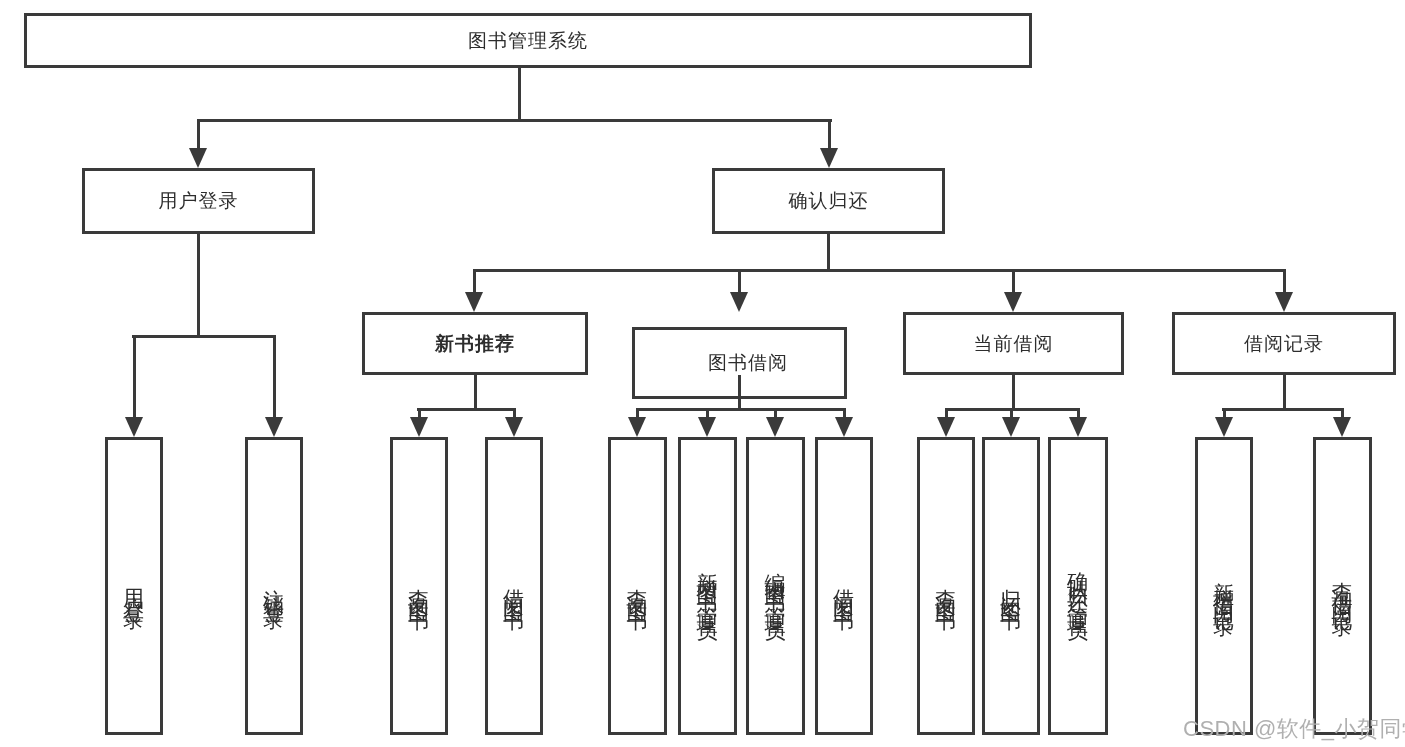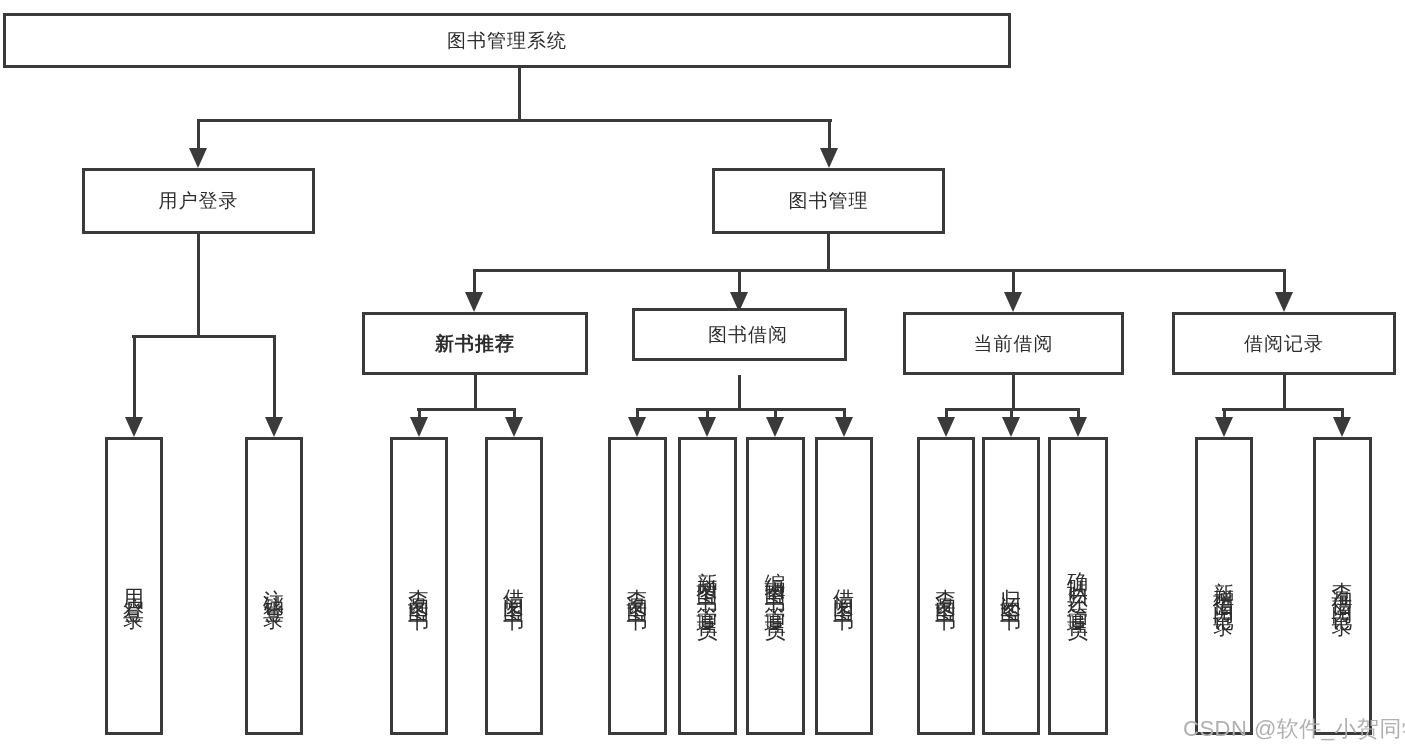--- a/index.html
+++ b/index.html
@@ -74,36 +74,36 @@
     letter-spacing: 0.5px;
     z-index: 9;
     white-space: nowrap;
   }
 </style>
 </head>
 <body>
 
 <div id="canvas">
 
-  <div class="hbox" style="left:3px; top:13px; width:1008px; height:55px;">
+  <div class="hbox" style="left:24px; top:13px; width:1008px; height:55px;">
     <span>图书管理系统</span>
   </div>
 
   <div class="vline" style="left:518px; top:68px; height:54px;"></div>
   <div class="hline" style="left:197px; top:119px; width:635px;"></div>
   <div class="vline" style="left:197px; top:119px; height:31px;"></div>
   <div class="arrow" style="left:189px; top:148px;"></div>
   <div class="vline" style="left:828px; top:119px; height:31px;"></div>
   <div class="arrow" style="left:820px; top:148px;"></div>
 
   <div class="hbox" style="left:82px; top:168px; width:233px; height:66px;">
     <span>用户登录</span>
   </div>
   <div class="hbox" style="left:712px; top:168px; width:233px; height:66px;">
-    <span>图书管理</span>
+    <span>确认归还</span>
   </div>
 
   <div class="vline" style="left:197px; top:234px; height:104px;"></div>
   <div class="hline" style="left:132px; top:335px; width:144px;"></div>
   <div class="vline" style="left:133px; top:335px; height:84px;"></div>
   <div class="arrow" style="left:125px; top:417px;"></div>
   <div class="vline" style="left:273px; top:335px; height:84px;"></div>
   <div class="arrow" style="left:265px; top:417px;"></div>
 
   <div class="vline" style="left:827px; top:234px; height:38px;"></div>
@@ -113,21 +113,21 @@
   <div class="vline" style="left:738px; top:269px; height:25px;"></div>
   <div class="arrow" style="left:730px; top:292px;"></div>
   <div class="vline" style="left:1012px; top:269px; height:25px;"></div>
   <div class="arrow" style="left:1004px; top:292px;"></div>
   <div class="vline" style="left:1283px; top:269px; height:25px;"></div>
   <div class="arrow" style="left:1275px; top:292px;"></div>
 
   <div class="hbox" style="left:362px; top:312px; width:226px; height:63px;font-weight:bold;">
     <span>新书推荐</span>
   </div>
-  <div class="hbox" style="left:632px; top:308px; width:215px; height:53px;padding-left:17px;">
+  <div class="hbox" style="left:632px; top:327px; width:215px; height:72px;padding-left:17px;">
     <span>图书借阅</span>
   </div>
   <div class="hbox" style="left:1172px; top:312px; width:224px; height:63px;">
     <span>借阅记录</span>
   </div>
   <div class="hbox" style="left:903px; top:312px; width:221px; height:63px;">
     <span>当前借阅</span>
   </div>
 
   <div class="vline" style="left:474px; top:375px; height:36px;"></div>

